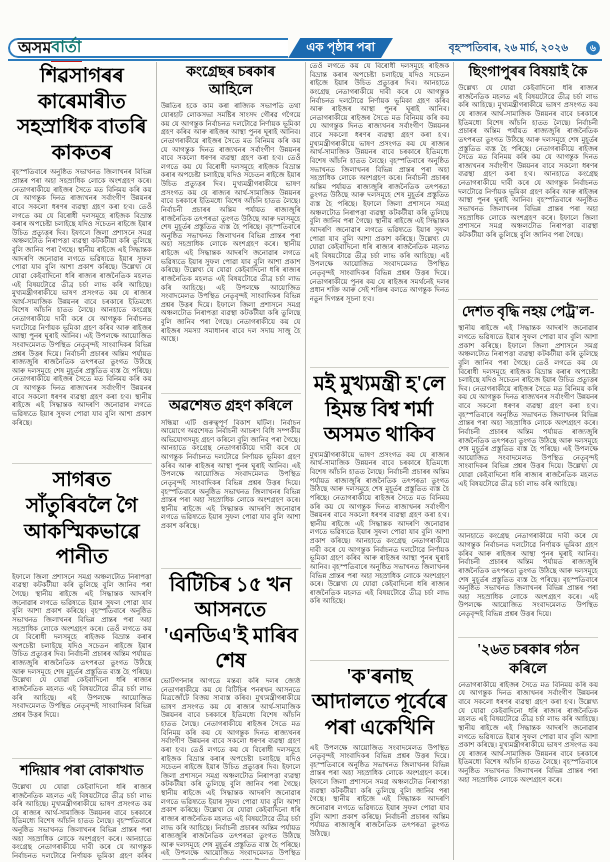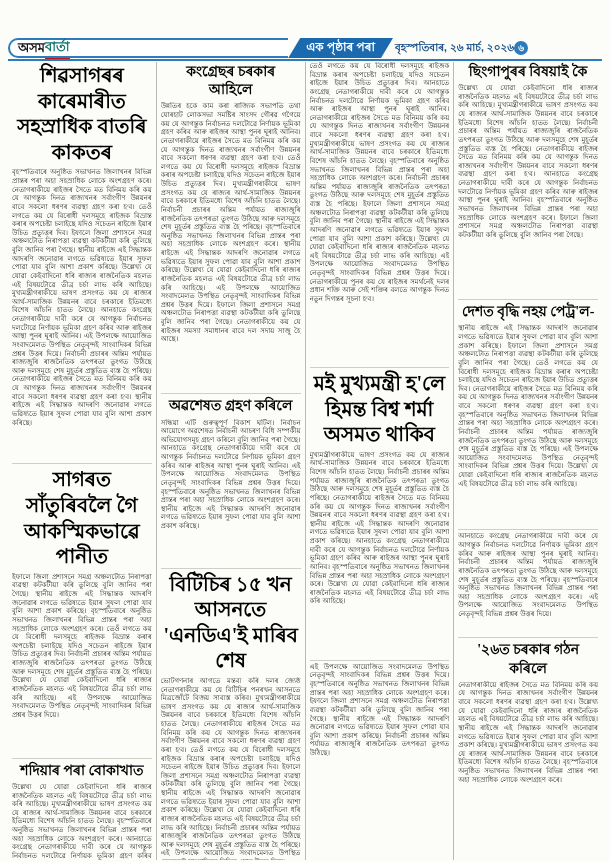--- a/index.html
+++ b/index.html
@@ -21,38 +21,38 @@
     padding-bottom:1px;
   }
   .masthead{
     flex:1 1 auto;
     display:flex;align-items:center;
     border:2px solid #2b7bbd;
     border-right:none;
     border-radius:10px 0 0 10px;
     background:#ffffff;
     padding:0 8px;
-    font-size:13px;font-weight:bold;
+    font-size:16px;font-weight:bold;
     font-family:"Liberation Sans","DejaVu Sans",sans-serif;
   }
   .brand-black{color:#111;}
   .brand-red{color:#0f766e;border-bottom:1.5px solid #c61414;}
   .ribbon{
     flex:0 0 auto;
     background:#1b6ab0;color:#fff;
     font-size:12px;font-weight:bold;
     font-family:"Liberation Sans","DejaVu Sans",sans-serif;
     display:flex;align-items:center;
     padding:0 18px;
     clip-path:polygon(12px 0,100% 0,calc(100% - 12px) 100%,0 100%);
   }
   .date-area{
     flex:0 0 auto;
-    display:flex;align-items:center;justify-content:flex-start;
-    gap:0;
+    display:flex;align-items:center;justify-content:flex-end;
+    gap:18px;
     min-width:205px;
     padding:0 2px;
   }
   .date-text{
     color:#164e86;font-weight:bold;font-size:10.5px;
     font-family:"Liberation Sans","DejaVu Sans",sans-serif;
   }
   .page-badge{
     width:14px;height:14px;border-radius:50%;
     background:#2b7bbd;color:#fff;
@@ -143,20 +143,21 @@
 
     <div class="col">
       <div class="article">
         <div class="body-text" style="height:302px">তেওঁ লগতে কয় যে বিৰোধী দলসমূহে ৰাইজক বিভ্ৰান্ত কৰাৰ অপচেষ্টা চলাইছে যদিও সচেতন ৰাইজে ইয়াৰ উচিত প্ৰত্যুত্তৰ দিব। আনহাতে কংগ্ৰেছ নেতাগৰাকীয়ে দাবী কৰে যে আগন্তুক নিৰ্বাচনত দলটোৱে নিৰ্ণায়ক ভূমিকা গ্ৰহণ কৰিব আৰু ৰাইজৰ আস্থা পুনৰ ঘূৰাই আনিব। নেতাগৰাকীয়ে ৰাইজৰ সৈতে মত বিনিময় কৰি কয় যে আগন্তুক দিনত ৰাজ্যখনৰ সৰ্বাংগীণ উন্নয়নৰ বাবে সকলো ধৰণৰ ব্যৱস্থা গ্ৰহণ কৰা হ'ব। মুখ্যমন্ত্ৰীগৰাকীয়ে ভাষণ প্ৰসংগত কয় যে ৰাজ্যৰ আৰ্থ-সামাজিক উন্নয়নৰ বাবে চৰকাৰে ইতিমধ্যে বিশেষ আঁচনি হাতত লৈছে। বৃহস্পতিবাৰে অনুষ্ঠিত সভাখনত জিলাখনৰ বিভিন্ন প্ৰান্তৰ পৰা অহা সহস্ৰাধিক লোকে অংশগ্ৰহণ কৰে। নিৰ্বাচনী প্ৰচাৰৰ অন্তিম পৰ্যায়ত ৰাজ্যজুৰি ৰাজনৈতিক তৎপৰতা তুংগত উঠিছে আৰু দলসমূহে শেষ মুহূৰ্তৰ প্ৰস্তুতিত ব্যস্ত হৈ পৰিছে। ইফালে জিলা প্ৰশাসনে সমগ্ৰ অঞ্চলটোত নিৰাপত্তা ব্যৱস্থা কটকটীয়া কৰি তুলিছে বুলি জানিব পৰা গৈছে। স্থানীয় ৰাইজে এই সিদ্ধান্তক আদৰণি জনোৱাৰ লগতে ভৱিষ্যতে ইয়াৰ সুফল পোৱা যাব বুলি আশা প্ৰকাশ কৰিছে। উল্লেখ্য যে যোৱা কেইবাদিনো ধৰি ৰাজ্যৰ ৰাজনৈতিক মহলত এই বিষয়টোৱে তীব্ৰ চৰ্চা লাভ কৰি আহিছে। এই উপলক্ষে আয়োজিত সংবাদমেলত উপস্থিত নেতৃবৃন্দই সাংবাদিকৰ বিভিন্ন প্ৰশ্নৰ উত্তৰ দিয়ে। নেতাগৰাকীয়ে পুনৰ কয় যে ৰাইজৰ সমৰ্থনেই দলৰ প্ৰধান শক্তি আৰু সেই শক্তিৰ বলতে আগন্তুক দিনত নতুন দিগন্তৰ সূচনা হ'ব।</div>
       </div>
       <div class="article">
         <h2 class="hl hl-lg">মই মুখ্যমন্ত্ৰী হ'লে হিমন্ত বিশ্ব শৰ্মা অসমত থাকিব</h2>
         <div class="body-text" style="height:206px">মুখ্যমন্ত্ৰীগৰাকীয়ে ভাষণ প্ৰসংগত কয় যে ৰাজ্যৰ আৰ্থ-সামাজিক উন্নয়নৰ বাবে চৰকাৰে ইতিমধ্যে বিশেষ আঁচনি হাতত লৈছে। নিৰ্বাচনী প্ৰচাৰৰ অন্তিম পৰ্যায়ত ৰাজ্যজুৰি ৰাজনৈতিক তৎপৰতা তুংগত উঠিছে আৰু দলসমূহে শেষ মুহূৰ্তৰ প্ৰস্তুতিত ব্যস্ত হৈ পৰিছে। নেতাগৰাকীয়ে ৰাইজৰ সৈতে মত বিনিময় কৰি কয় যে আগন্তুক দিনত ৰাজ্যখনৰ সৰ্বাংগীণ উন্নয়নৰ বাবে সকলো ধৰণৰ ব্যৱস্থা গ্ৰহণ কৰা হ'ব। স্থানীয় ৰাইজে এই সিদ্ধান্তক আদৰণি জনোৱাৰ লগতে ভৱিষ্যতে ইয়াৰ সুফল পোৱা যাব বুলি আশা প্ৰকাশ কৰিছে। আনহাতে কংগ্ৰেছ নেতাগৰাকীয়ে দাবী কৰে যে আগন্তুক নিৰ্বাচনত দলটোৱে নিৰ্ণায়ক ভূমিকা গ্ৰহণ কৰিব আৰু ৰাইজৰ আস্থা পুনৰ ঘূৰাই আনিব। বৃহস্পতিবাৰে অনুষ্ঠিত সভাখনত জিলাখনৰ বিভিন্ন প্ৰান্তৰ পৰা অহা সহস্ৰাধিক লোকে অংশগ্ৰহণ কৰে। উল্লেখ্য যে যোৱা কেইবাদিনো ধৰি ৰাজ্যৰ ৰাজনৈতিক মহলত এই বিষয়টোৱে তীব্ৰ চৰ্চা লাভ কৰি আহিছে।</div>
       </div>
       <div class="article">
+        <h2 class="hl hl-lg">'ক'ৰনাছ আদালতে পূৰ্বেৰে পৰা একেখিনি</h2>
         <div class="body-text" style="height:130px">এই উপলক্ষে আয়োজিত সংবাদমেলত উপস্থিত নেতৃবৃন্দই সাংবাদিকৰ বিভিন্ন প্ৰশ্নৰ উত্তৰ দিয়ে। বৃহস্পতিবাৰে অনুষ্ঠিত সভাখনত জিলাখনৰ বিভিন্ন প্ৰান্তৰ পৰা অহা সহস্ৰাধিক লোকে অংশগ্ৰহণ কৰে। ইফালে জিলা প্ৰশাসনে সমগ্ৰ অঞ্চলটোত নিৰাপত্তা ব্যৱস্থা কটকটীয়া কৰি তুলিছে বুলি জানিব পৰা গৈছে। স্থানীয় ৰাইজে এই সিদ্ধান্তক আদৰণি জনোৱাৰ লগতে ভৱিষ্যতে ইয়াৰ সুফল পোৱা যাব বুলি আশা প্ৰকাশ কৰিছে। নিৰ্বাচনী প্ৰচাৰৰ অন্তিম পৰ্যায়ত ৰাজ্যজুৰি ৰাজনৈতিক তৎপৰতা তুংগত উঠিছে।</div>
       </div>
     </div>
 
     <div class="col">
       <div class="article">
         <h2 class="hl hl-md">ছিংগাপুৰৰ বিষয়াই কৈ</h2>
         <div class="body-text" style="height:212px">উল্লেখ্য যে যোৱা কেইবাদিনো ধৰি ৰাজ্যৰ ৰাজনৈতিক মহলত এই বিষয়টোৱে তীব্ৰ চৰ্চা লাভ কৰি আহিছে। মুখ্যমন্ত্ৰীগৰাকীয়ে ভাষণ প্ৰসংগত কয় যে ৰাজ্যৰ আৰ্থ-সামাজিক উন্নয়নৰ বাবে চৰকাৰে ইতিমধ্যে বিশেষ আঁচনি হাতত লৈছে। নিৰ্বাচনী প্ৰচাৰৰ অন্তিম পৰ্যায়ত ৰাজ্যজুৰি ৰাজনৈতিক তৎপৰতা তুংগত উঠিছে আৰু দলসমূহে শেষ মুহূৰ্তৰ প্ৰস্তুতিত ব্যস্ত হৈ পৰিছে। নেতাগৰাকীয়ে ৰাইজৰ সৈতে মত বিনিময় কৰি কয় যে আগন্তুক দিনত ৰাজ্যখনৰ সৰ্বাংগীণ উন্নয়নৰ বাবে সকলো ধৰণৰ ব্যৱস্থা গ্ৰহণ কৰা হ'ব। আনহাতে কংগ্ৰেছ নেতাগৰাকীয়ে দাবী কৰে যে আগন্তুক নিৰ্বাচনত দলটোৱে নিৰ্ণায়ক ভূমিকা গ্ৰহণ কৰিব আৰু ৰাইজৰ আস্থা পুনৰ ঘূৰাই আনিব। বৃহস্পতিবাৰে অনুষ্ঠিত সভাখনত জিলাখনৰ বিভিন্ন প্ৰান্তৰ পৰা অহা সহস্ৰাধিক লোকে অংশগ্ৰহণ কৰে। ইফালে জিলা প্ৰশাসনে সমগ্ৰ অঞ্চলটোত নিৰাপত্তা ব্যৱস্থা কটকটীয়া কৰি তুলিছে বুলি জানিব পৰা গৈছে।</div>
       </div>
       <div class="article">

